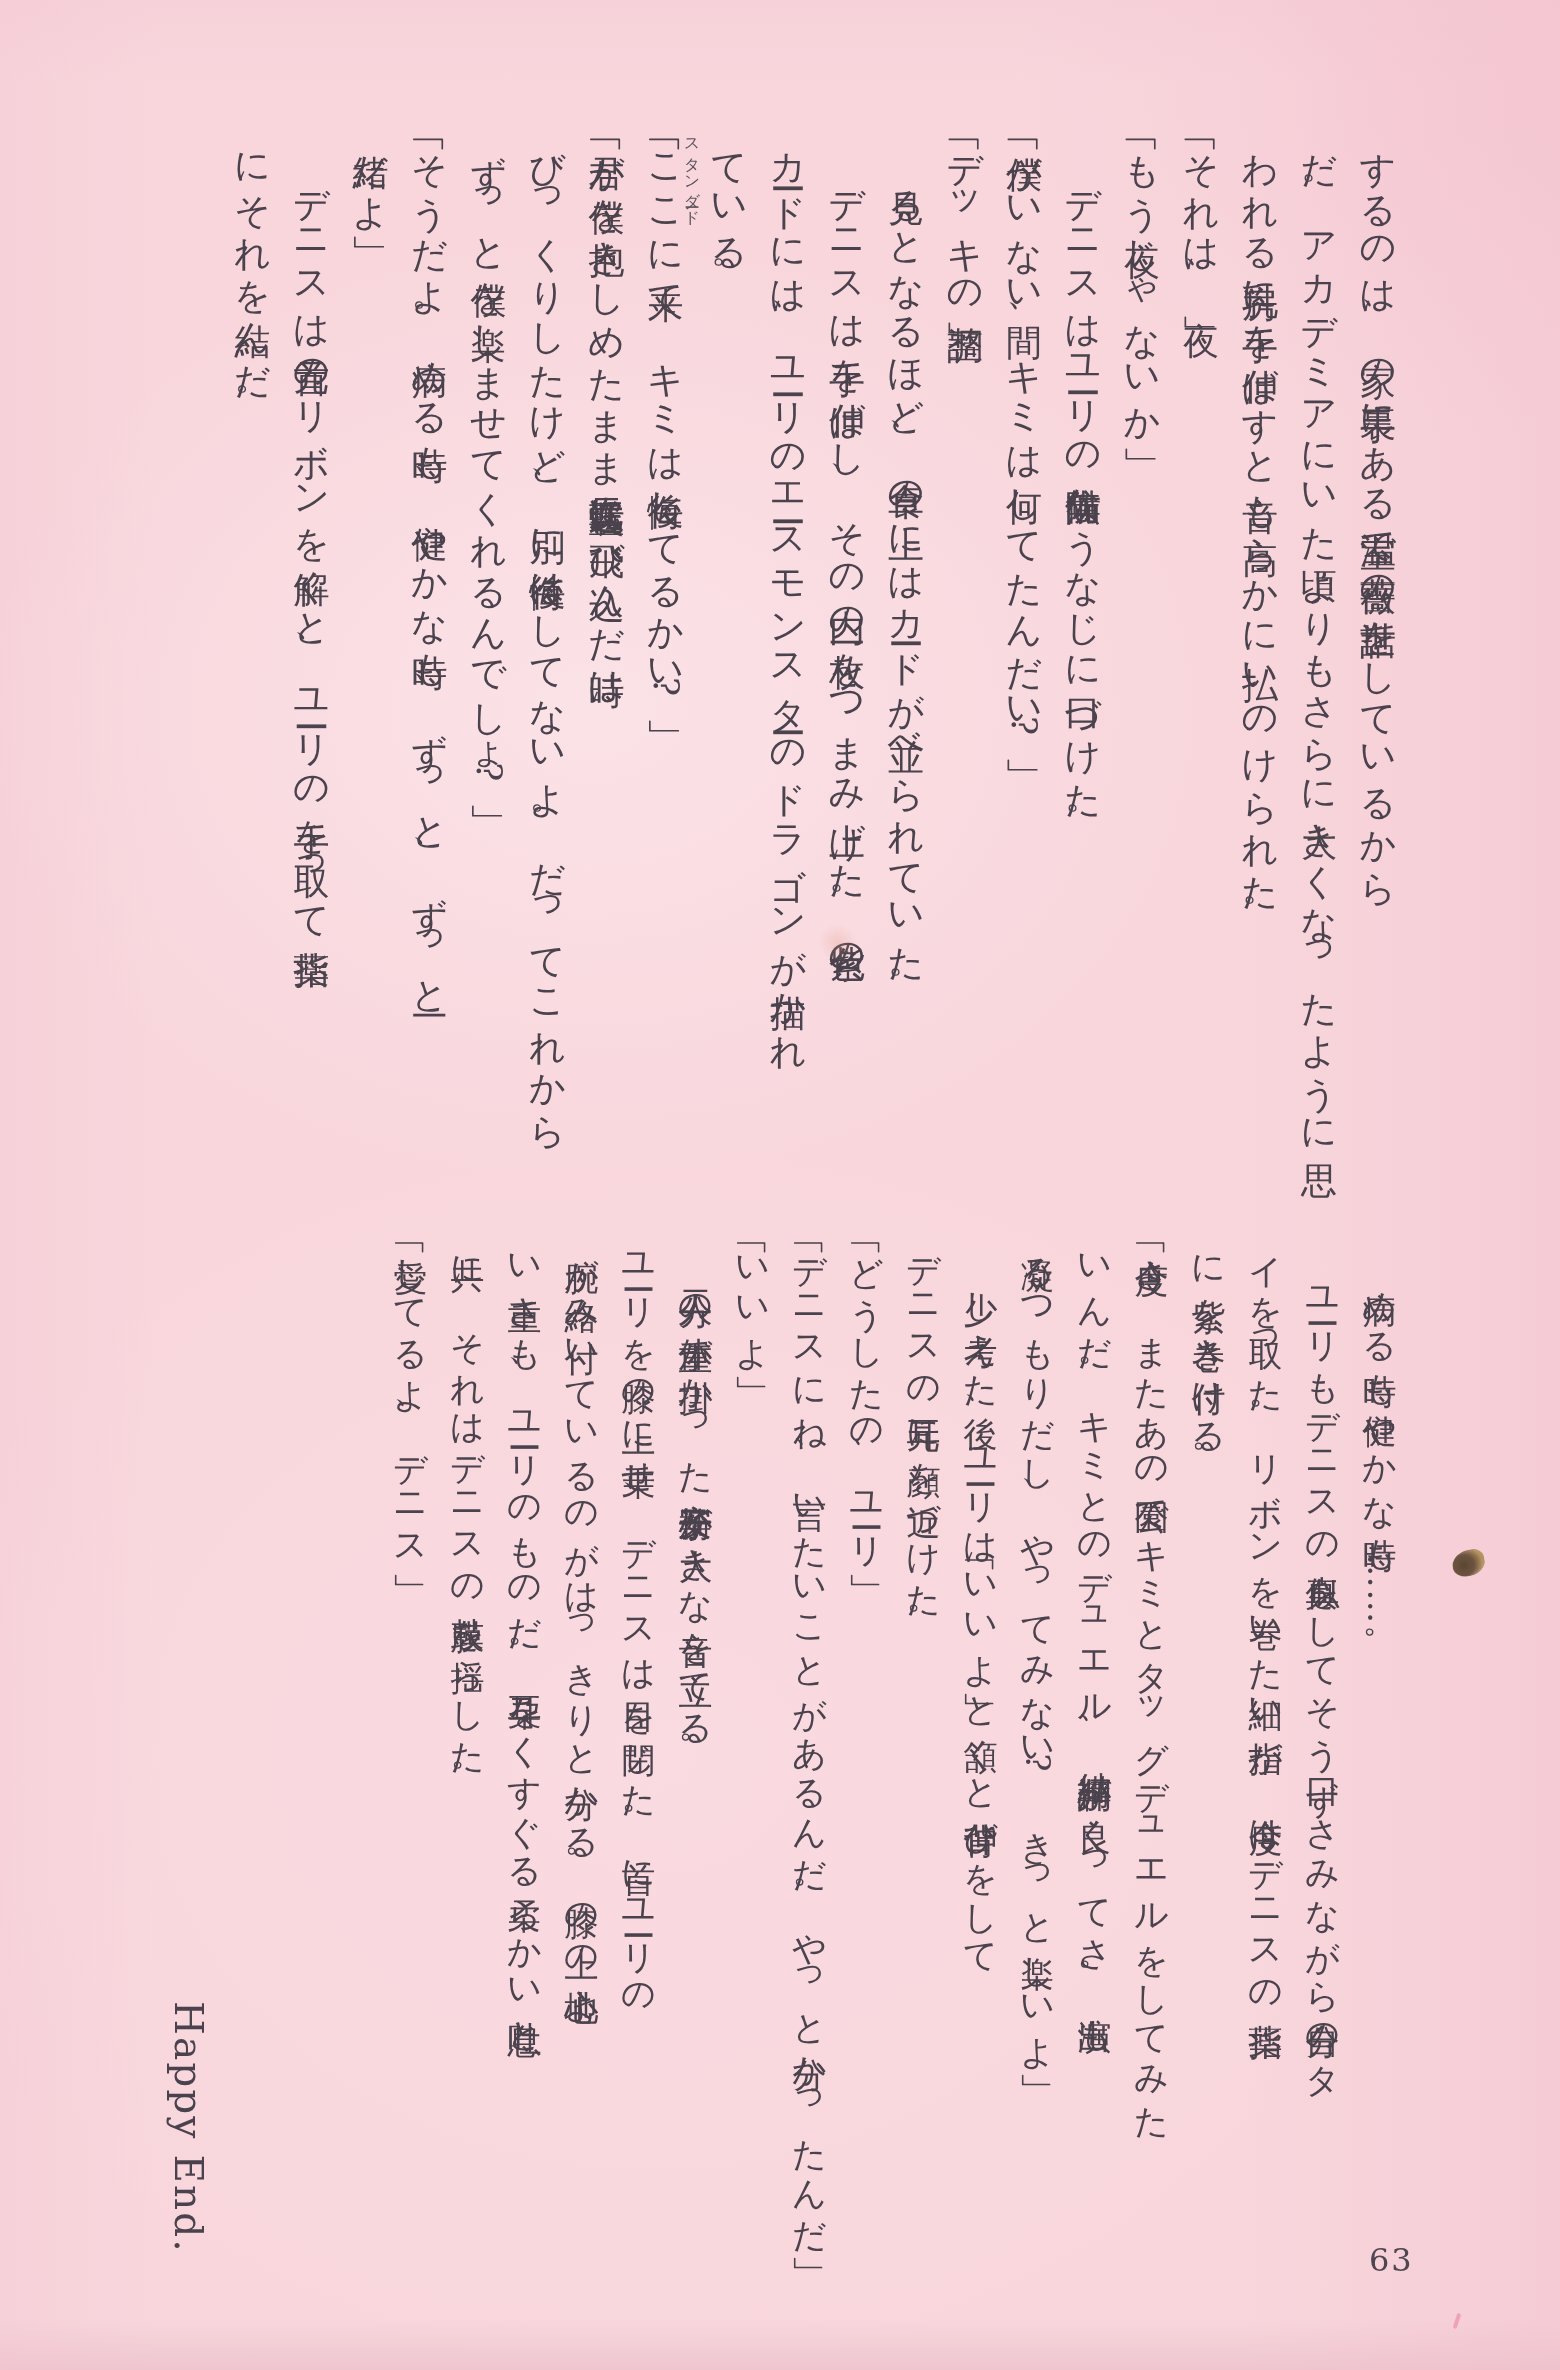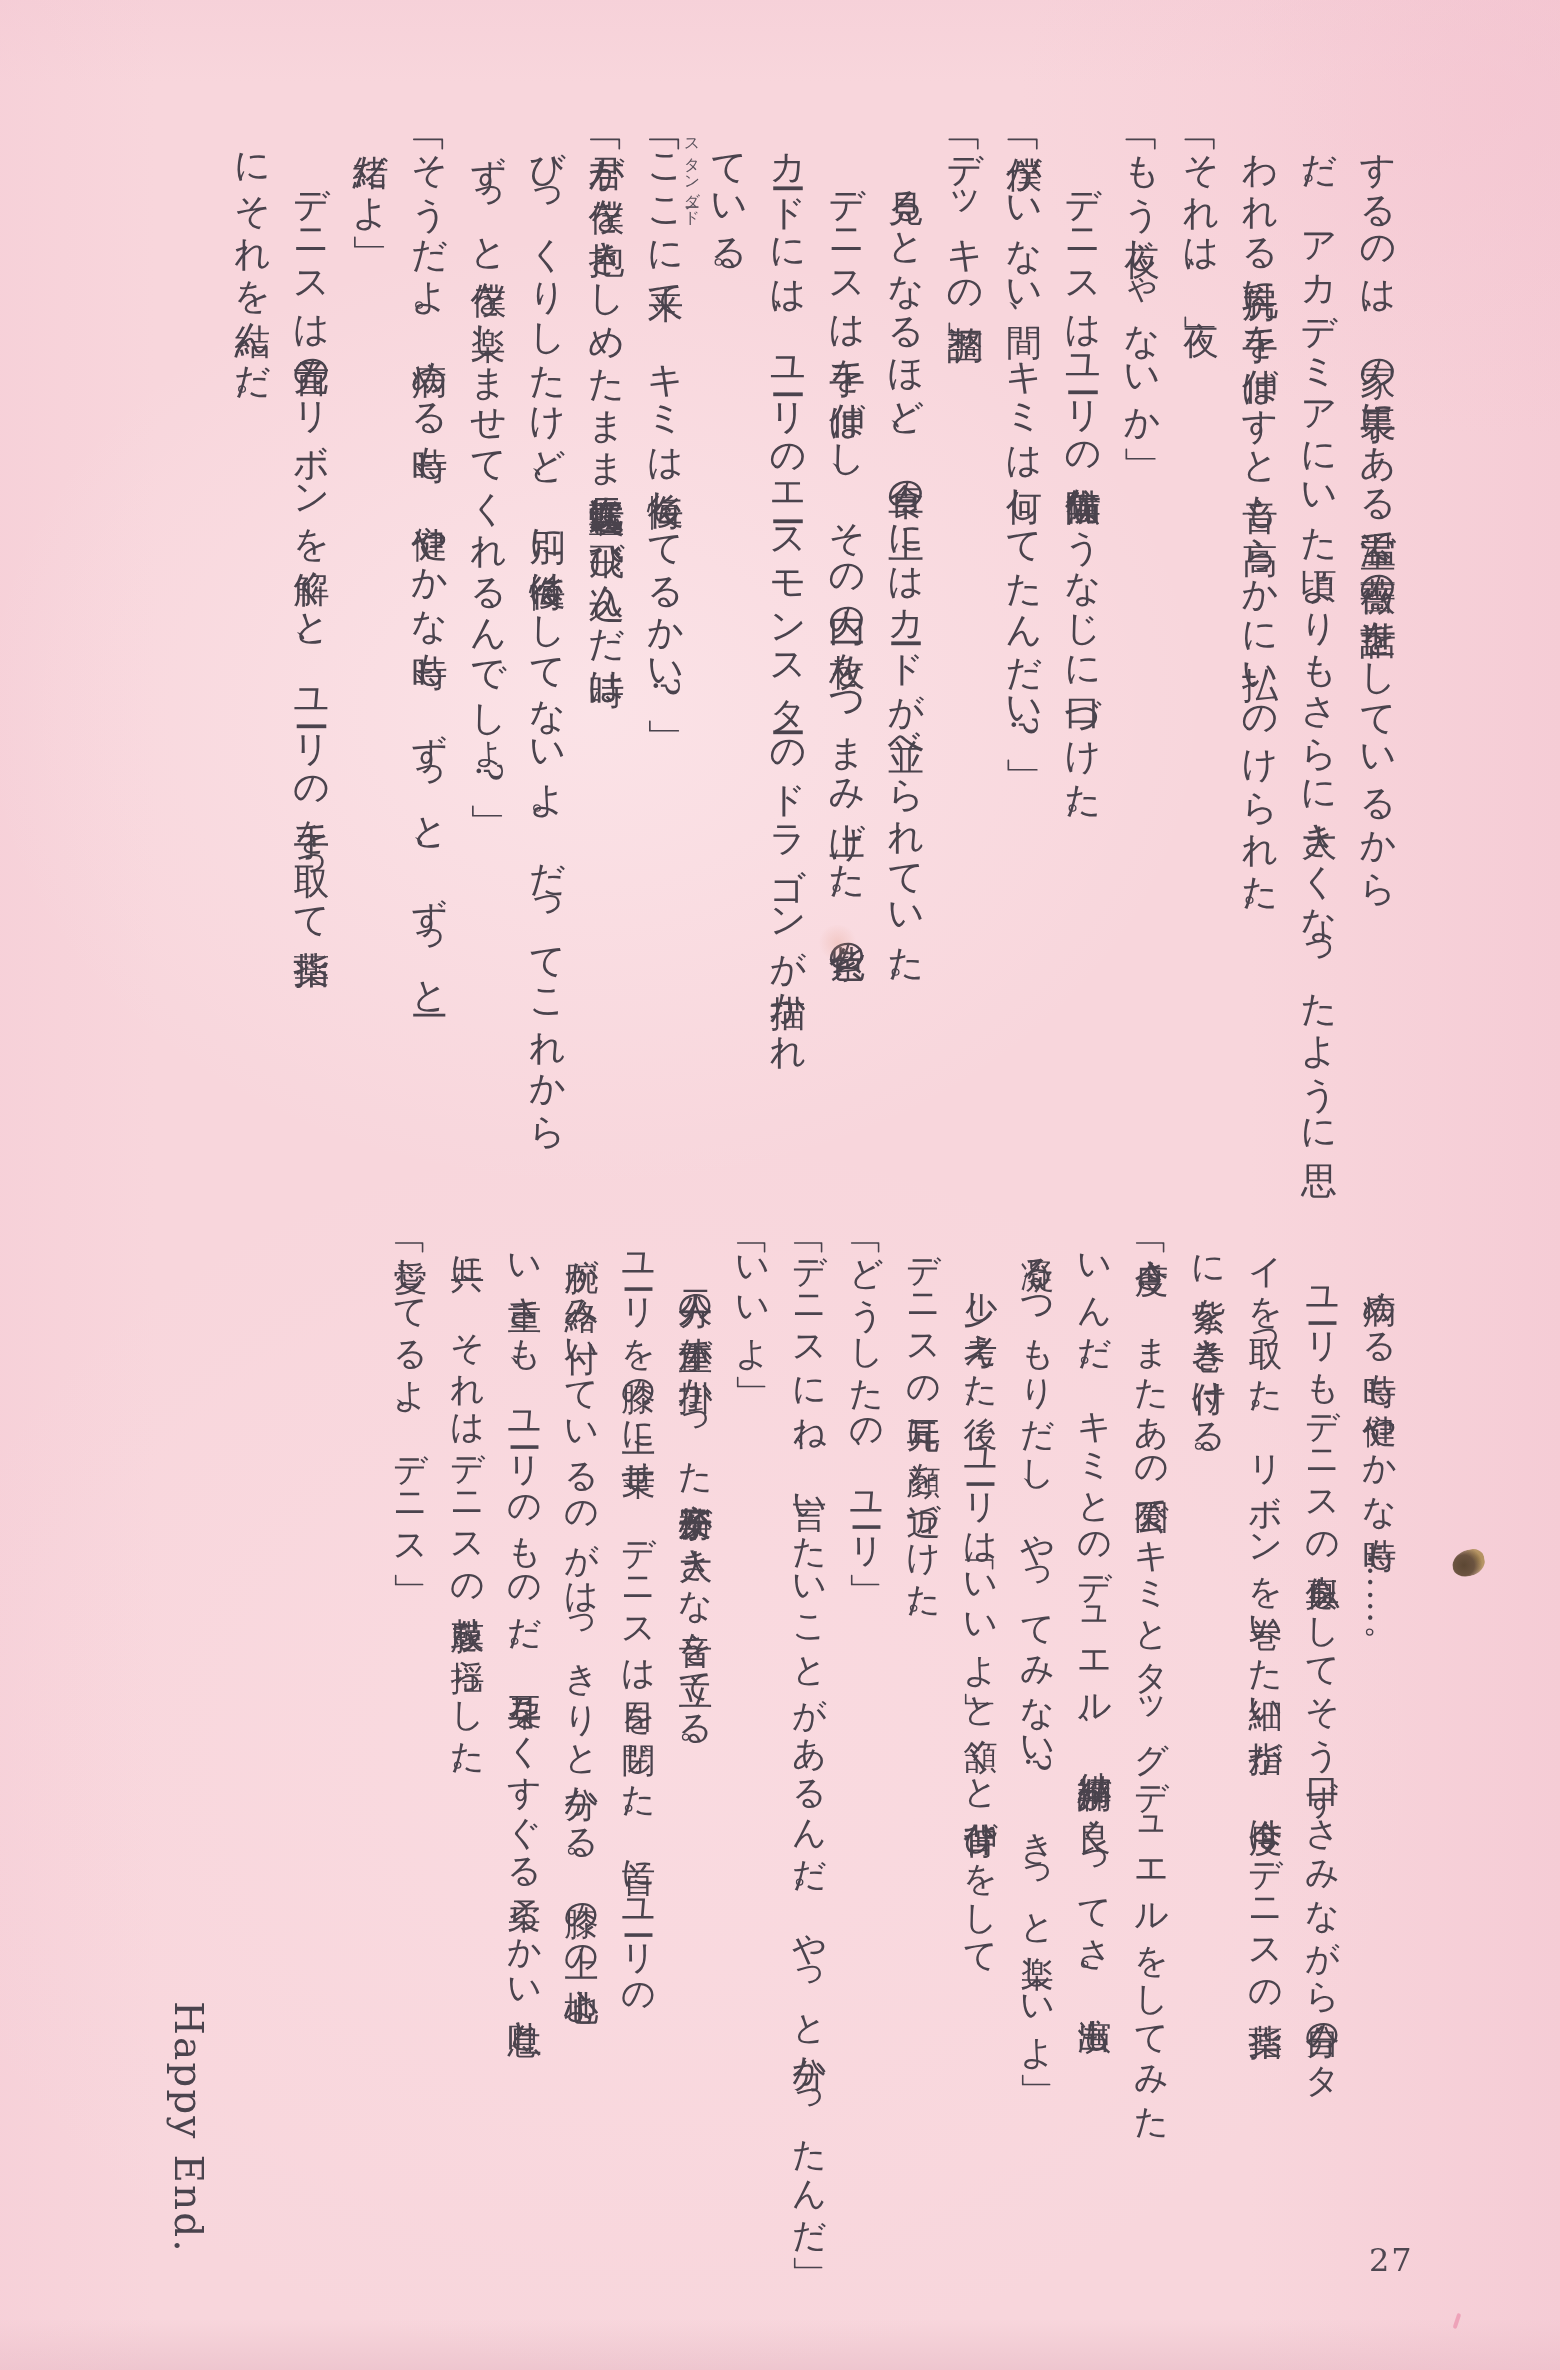--- a/index.html
+++ b/index.html
@@ -101,19 +101,19 @@
       <div class="line ind">二人分の体重が掛かった安楽椅子が大きな音を立てる。</div>
       <div class="line">ユーリを膝の上に乗せ、デニスは目を閉じた。首にユーリの</div>
       <div class="line">腕が絡み付いているのがはっきりと分かる。膝の上の心地よ</div>
       <div class="line">い重さも、ユーリのものだ。耳朶をくすぐる柔らかい吐息と</div>
       <div class="line">共に、それはデニスの鼓膜を揺らした。</div>
       <div class="line">「愛してるよ、デニス」</div>
     </section>
 
   <div class="happy-end">Happy End.</div>
 
-  <div class="page-number">27</div>
+  <div class="page-number">63</div>
 
   <div class="stain stain-dark"></div>
   <div class="stain stain-faint"></div>
   <div class="stain scratch"></div>
 </div>
 
 
 </body></html>

